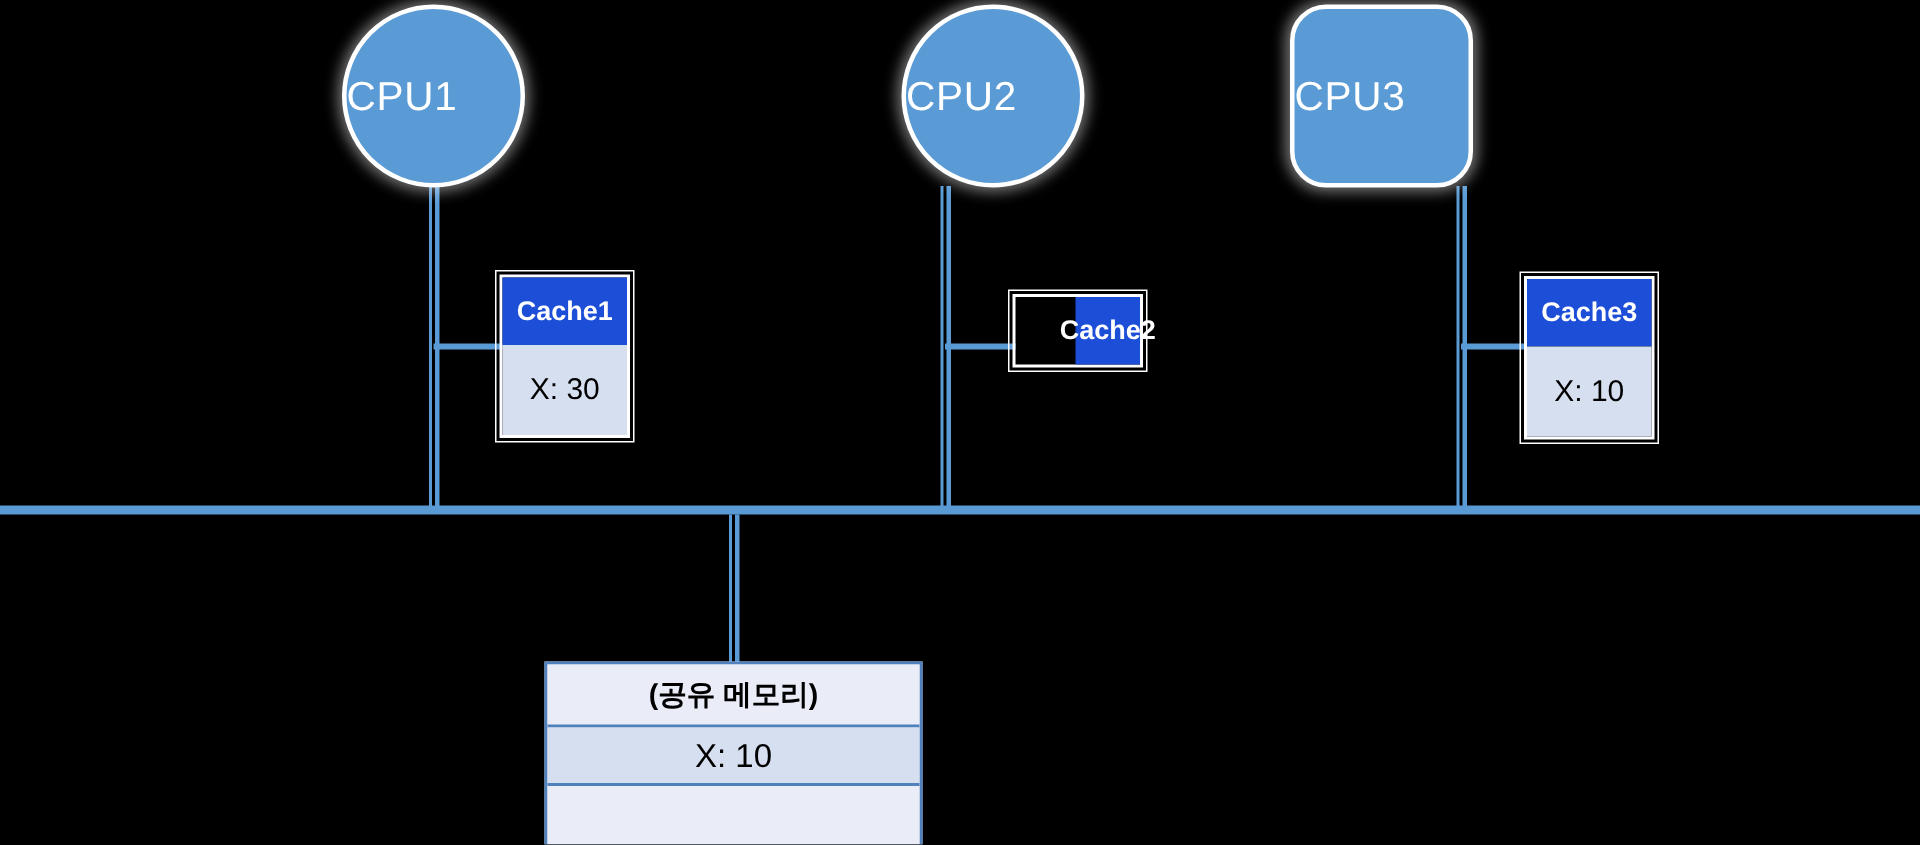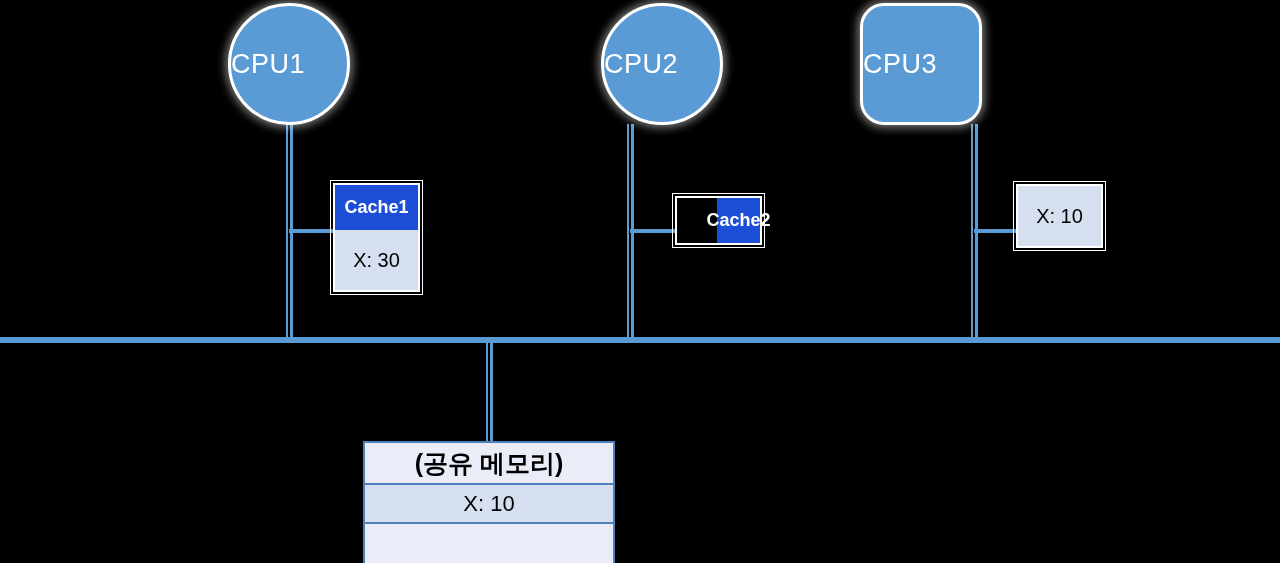--- a/index.html
+++ b/index.html
@@ -121,21 +121,21 @@
     box-sizing: border-box;
     border: 2px solid #4F81BD;
     background: #EAEDF8;
     color: #000;
   }
   .mem-title {
     height: 40px;
     background: #EAEDF8;
     border-bottom: 2px solid #4F81BD;
     font-weight: bold;
-    font-size: 25px;
+    font-size: 19px;
     display: flex;
     align-items: center;
     justify-content: center;
   }
   .mem-value {
     height: 37px;
     background: #D6DFEF;
     border-bottom: 2px solid #4F81BD;
     font-size: 22px;
     display: flex;
@@ -170,20 +170,21 @@
   <div class="cache p1">
     <div class="cache-header">Cache2</div>
   </div>
 
   <div class="vline p2"></div>
   <div class="branch p2"></div>
   <div class="cpu p2">
     <span>CPU3</span>
   </div>
   <div class="cache p2">
+    <div class="cache-header">Cache3</div>
     <div class="cache-body">X: 10</div>
   </div>
 
   <div class="bus"></div>
 
   <div class="mem-connector"></div>
   <div class="memory">
     <div class="mem-title">(공유 메모리)</div>
     <div class="mem-value">X: 10</div>
     <div class="mem-empty"></div>

